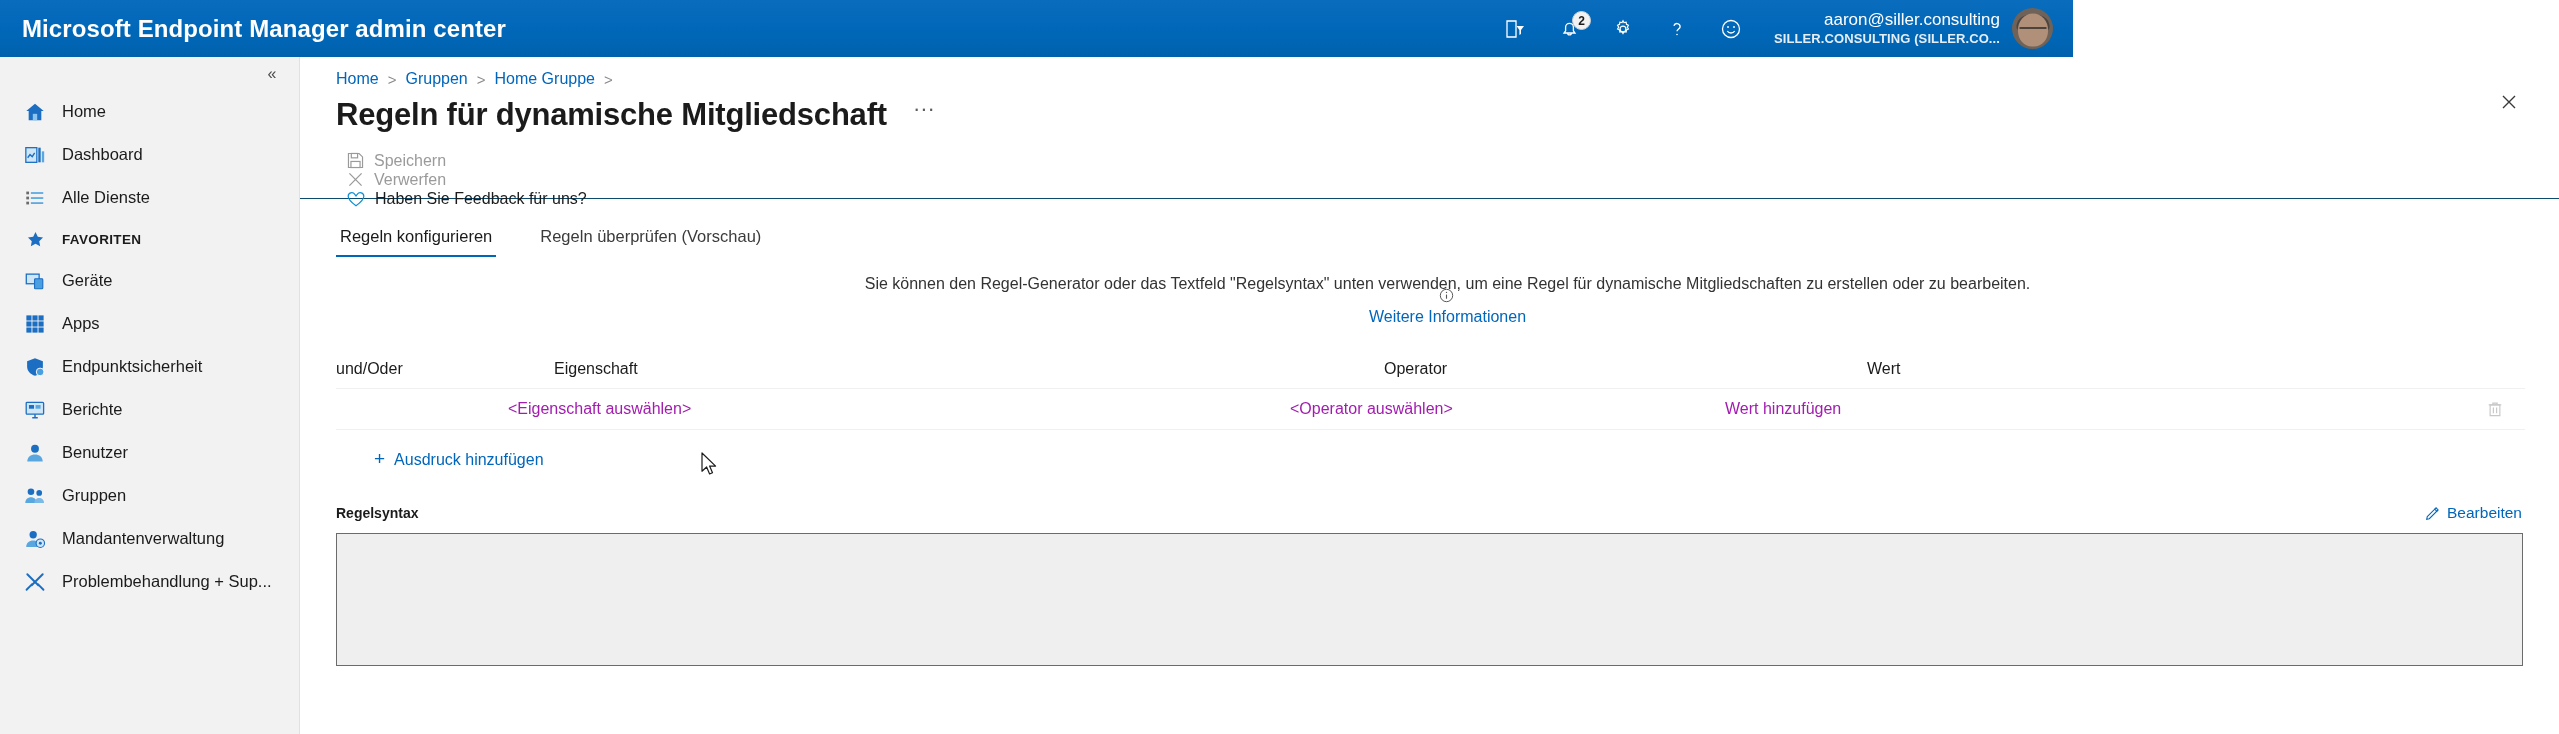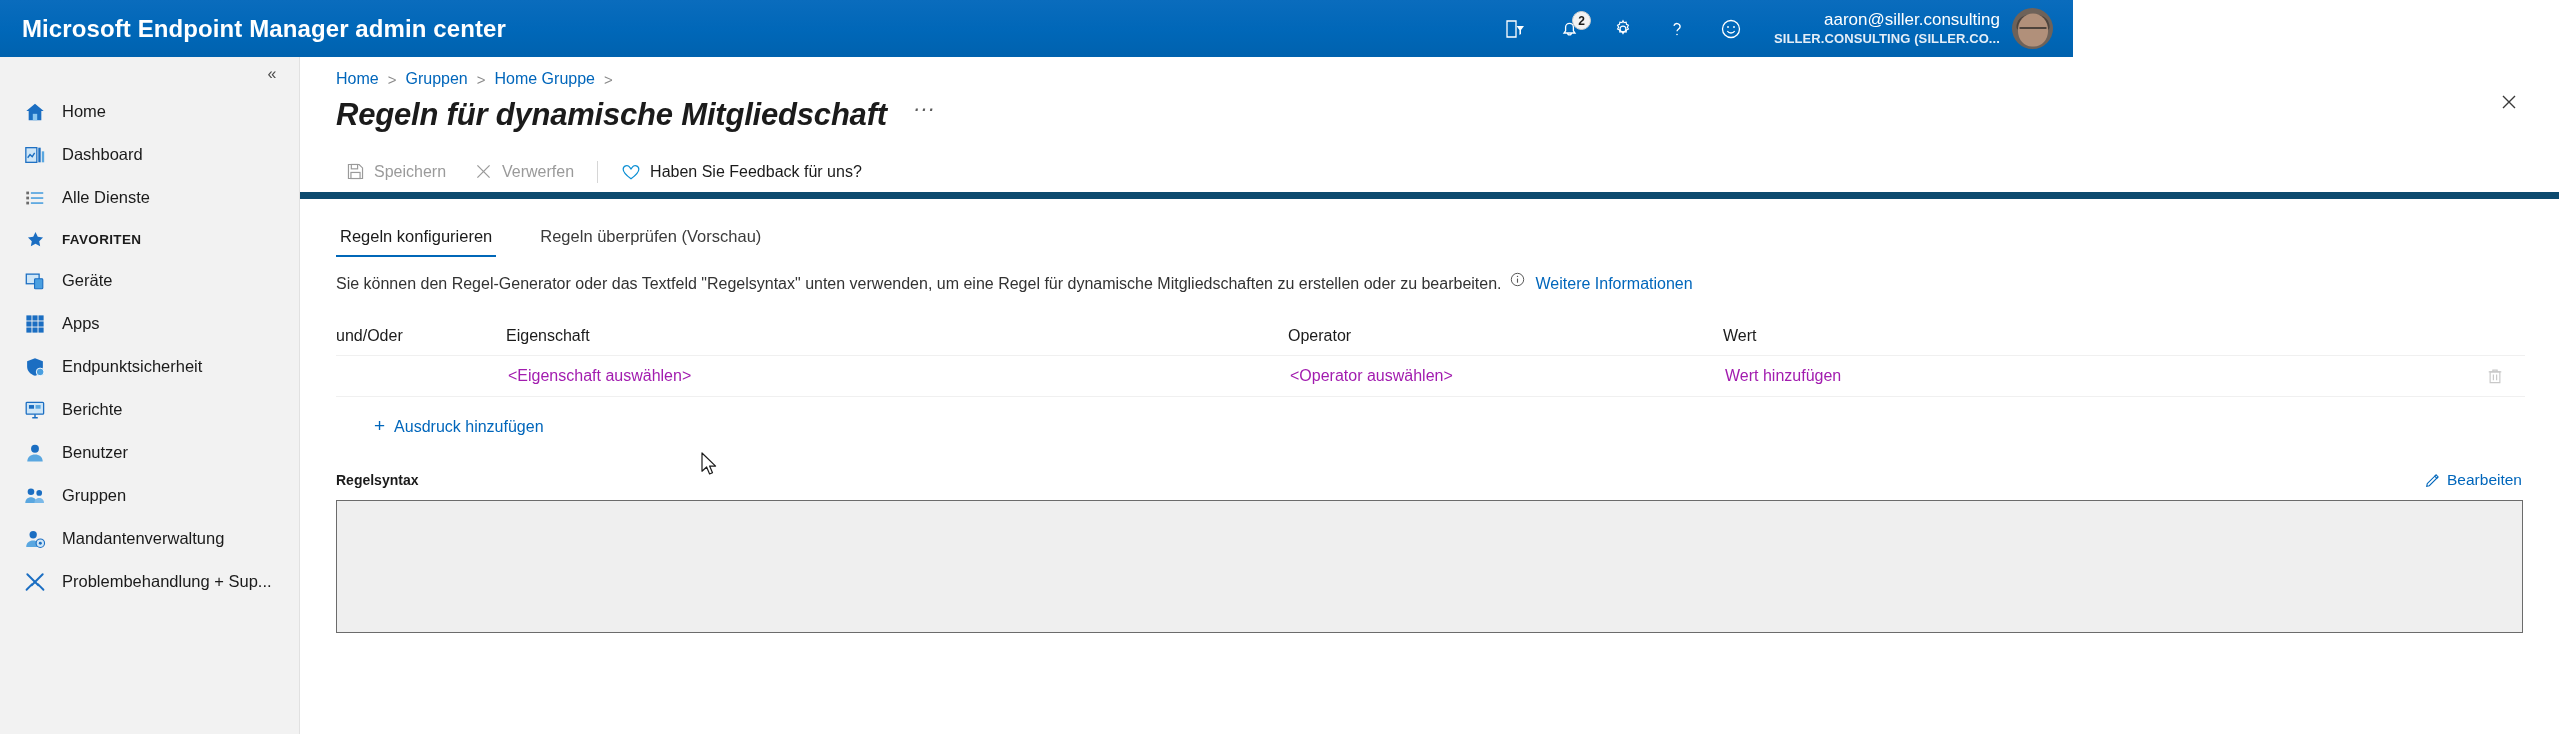--- a/index.html
+++ b/index.html
@@ -158,21 +158,20 @@
   .crumb-sep {
     margin: 0 9px;
     color: #8a8a8a;
     font-size: 15px;
   }
 
   .title-row {
     display: flex; align-items: flex-start;
     padding: 9px 0 0 36px;
     position: relative;
-    font-style: italic;
   }
   .page-title {
     font-size: 31px;
     font-weight: 600;
     color: #1b1b1b;
     letter-spacing: -.2px;
     white-space: nowrap;
   }
   .title-ellipsis {
     margin-left: 20px;
@@ -184,26 +183,27 @@
   }
   .close-x {
     position: absolute;
     right: 30px; top: -6px;
     width: 40px; height: 40px;
     display: flex; align-items: center; justify-content: center;
     cursor: pointer; color: #393939;
   }
 
   .cmdbar {
-    display: flex; align-items: center;
+    display: flex; align-items: flex-start;
     height: 48px;
     padding-left: 34px;
     margin-top: 18px;
-    border-bottom: 7px solid #0c4a6e;
+    border-bottom: 1px solid #0c4a6e;
     font-size: 16px;
+    flex-direction: column;
   }
   .cmd {
     display: flex; align-items: center;
     height: 36px; padding: 0 12px;
     margin-right: 4px;
     white-space: nowrap;
   }
   .cmd .cico { margin-right: 9px; display: flex; align-items: center; }
   .cmd.disabled { color: #9a9a9a; cursor: default; }
   .cmd.active { color: #1b1b1b; cursor: pointer; }
@@ -234,20 +234,21 @@
     position: absolute; left: 0; right: 0; bottom: 0;
     height: 2.5px; background: #0067b8;
   }
 
   .desc {
     padding: 18px 0 0 36px;
     font-size: 16px;
     color: #333333;
     display: flex; align-items: center;
     white-space: nowrap;
+    flex-direction: column;
   }
   .info-ico {
     margin-left: 8px; margin-right: 11px;
     display: inline-flex; align-items: flex-start;
     position: relative; top: -5px;
     cursor: pointer;
   }
   .link { color: #0066bb; cursor: pointer; }
 
   
@@ -255,20 +256,21 @@
     margin: 24px 0 0 0;
     padding: 0 34px 0 36px;
   }
   .rt-head, .rt-row {
     display: flex; align-items: center;
     font-size: 16px;
   }
   .rt-head {
     height: 38px;
     color: #1b1b1b;
+    gap: 48px;
   }
   .rt-row {
     height: 42px;
     color: #4a4a4a;
     border-top: 1px solid #f0f0f0;
     border-bottom: 1px solid #f0f0f0;
   }
   .col-andor { width: 170px; flex: 0 0 170px; }
   .col-prop  { width: 770px; flex: 0 0 770px; }
   .col-oper  { width: 435px; flex: 0 0 435px; margin-left: 12px; }

